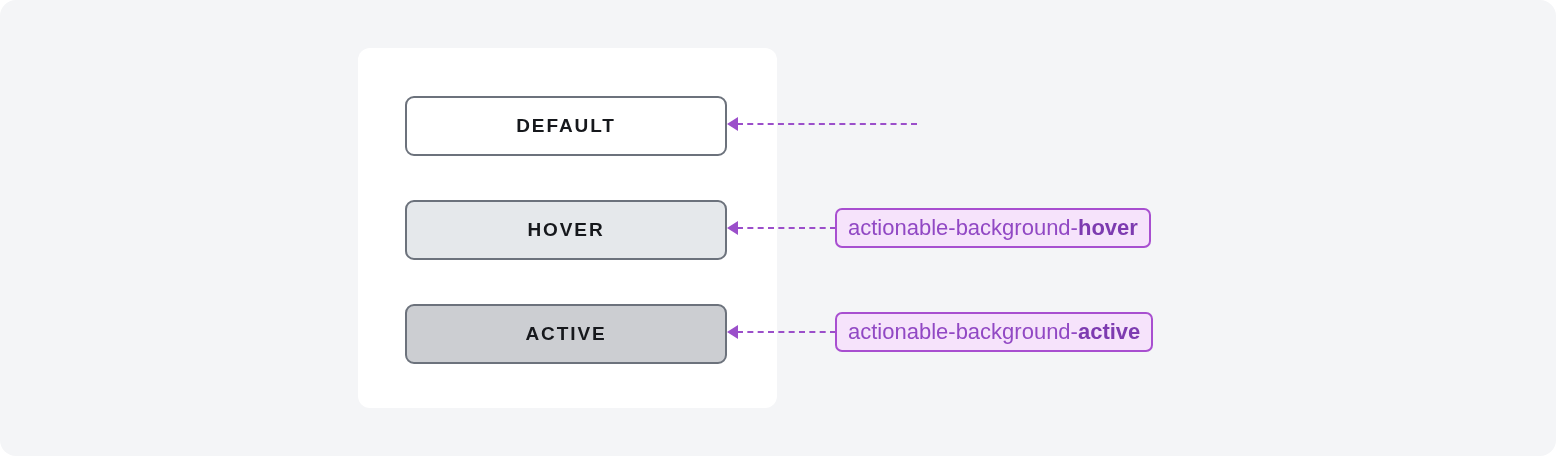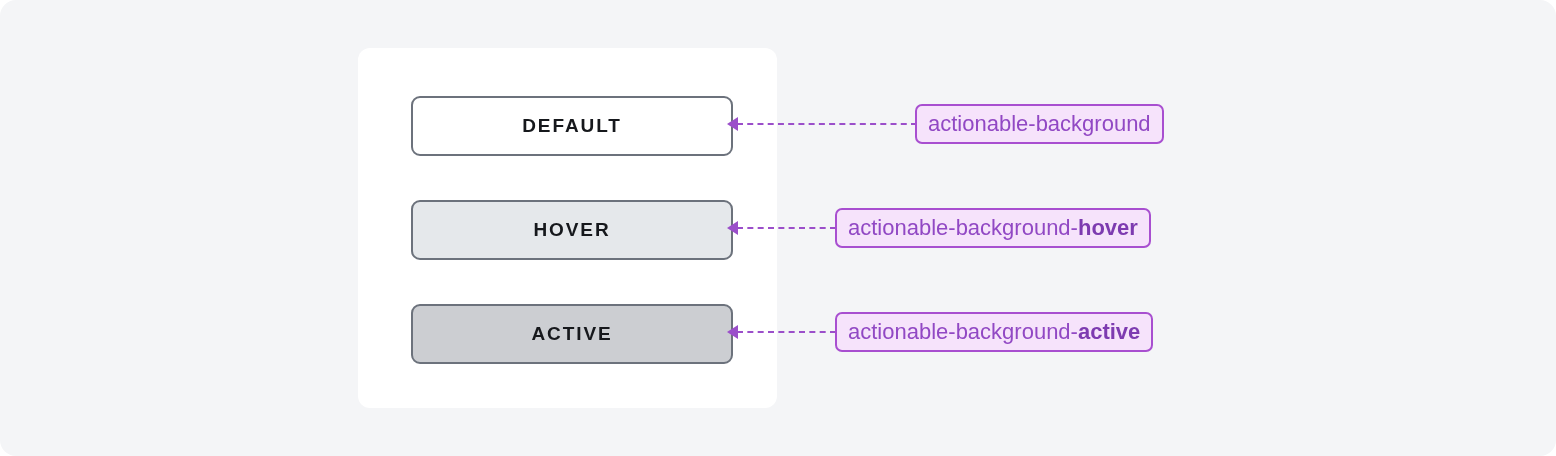--- a/index.html
+++ b/index.html
@@ -31,21 +31,21 @@
     top: 48px;
     width: 419px;
     height: 360px;
     background: #ffffff;
     border-radius: 12px;
   }
 
   
   .state-row {
     position: absolute;
-    left: 6px;
+    left: 0;
     width: 100%;
     height: 68px;
   }
   .row-default { top: 48px; }
   .row-hover   { top: 152px; }
   .row-active  { top: 256px; }
 
   .state-button {
     position: absolute;
     left: 47px;
@@ -146,24 +146,20 @@
   </div>
   <div class="connector conn-hover">
     <span class="arrow-head"></span>
     <span class="dash-line"></span>
   </div>
   <div class="connector conn-active">
     <span class="arrow-head"></span>
     <span class="dash-line"></span>
   </div>
 
-  <div class="token-badge badge-default">
-    <span>actionable-background</span>
-      <span class="suffix"></span>
-  </div>
 
   <div class="token-badge badge-hover">
     <span>actionable-background-</span>
       <span class="suffix">hover</span>
   </div>
 
   <div class="token-badge badge-active">
     <span>actionable-background-</span>
       <span class="suffix">active</span>
   </div>

